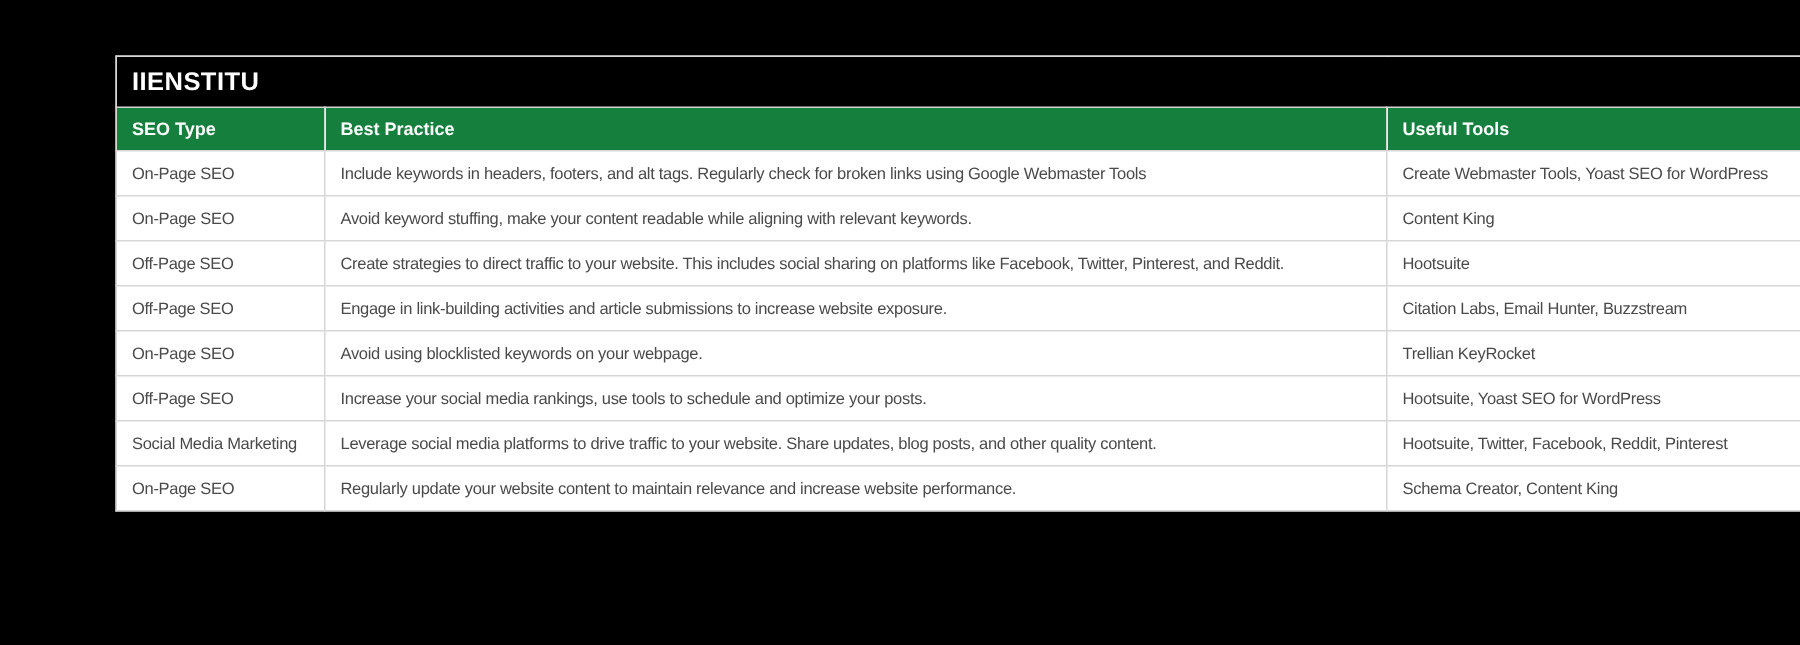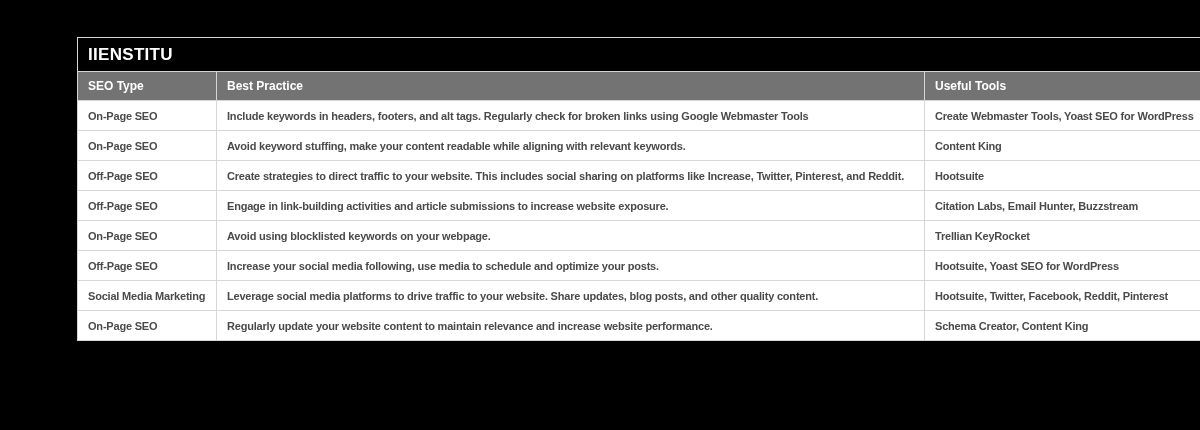--- a/index.html
+++ b/index.html
@@ -28,32 +28,31 @@
     background: #ffffff;
   }
   table.seo-table th,
   table.seo-table td {
     border: 1px solid #d6d6d6;
     text-align: left;
     vertical-align: middle;
     padding: 0 10px;
     white-space: nowrap;
     overflow: hidden;
-    font-weight: bold;
   }
   tr.title-row th {
     background: #000000;
     color: #ffffff;
     font-size: 17px;
     font-weight: 700;
     height: 33px;
     letter-spacing: 0.3px;
   }
   tr.header-row th {
-    background: #737373;
+    background: #15803d;
     color: #ffffff;
     font-size: 12px;
     font-weight: 700;
     height: 28px;
   }
   tbody td {
     background: #ffffff;
     color: #4a4a4a;
     font-size: 11px;
     letter-spacing: -0.2px;
@@ -86,36 +85,36 @@
           <td>Include keywords in headers, footers, and alt tags. Regularly check for broken links using Google Webmaster Tools</td>
           <td>Create Webmaster Tools, Yoast SEO for WordPress</td>
         </tr>
         <tr>
           <td>On-Page SEO</td>
           <td>Avoid keyword stuffing, make your content readable while aligning with relevant keywords.</td>
           <td>Content King</td>
         </tr>
         <tr>
           <td>Off-Page SEO</td>
-          <td>Create strategies to direct traffic to your website. This includes social sharing on platforms like Increase, Twitter, Pinterest, and Reddit.</td>
+          <td>Create strategies to direct traffic to your website. This includes social sharing on platforms like Facebook, Twitter, Pinterest, and Reddit.</td>
           <td>Hootsuite</td>
         </tr>
         <tr>
           <td>Off-Page SEO</td>
           <td>Engage in link-building activities and article submissions to increase website exposure.</td>
           <td>Citation Labs, Email Hunter, Buzzstream</td>
         </tr>
         <tr>
           <td>On-Page SEO</td>
           <td>Avoid using blocklisted keywords on your webpage.</td>
           <td>Trellian KeyRocket</td>
         </tr>
         <tr>
           <td>Off-Page SEO</td>
-          <td>Increase your social media following, use media to schedule and optimize your posts.</td>
+          <td>Increase your social media rankings, use tools to schedule and optimize your posts.</td>
           <td>Hootsuite, Yoast SEO for WordPress</td>
         </tr>
         <tr>
           <td>Social Media Marketing</td>
           <td>Leverage social media platforms to drive traffic to your website. Share updates, blog posts, and other quality content.</td>
           <td>Hootsuite, Twitter, Facebook, Reddit, Pinterest</td>
         </tr>
         <tr>
           <td>On-Page SEO</td>
           <td>Regularly update your website content to maintain relevance and increase website performance.</td>

